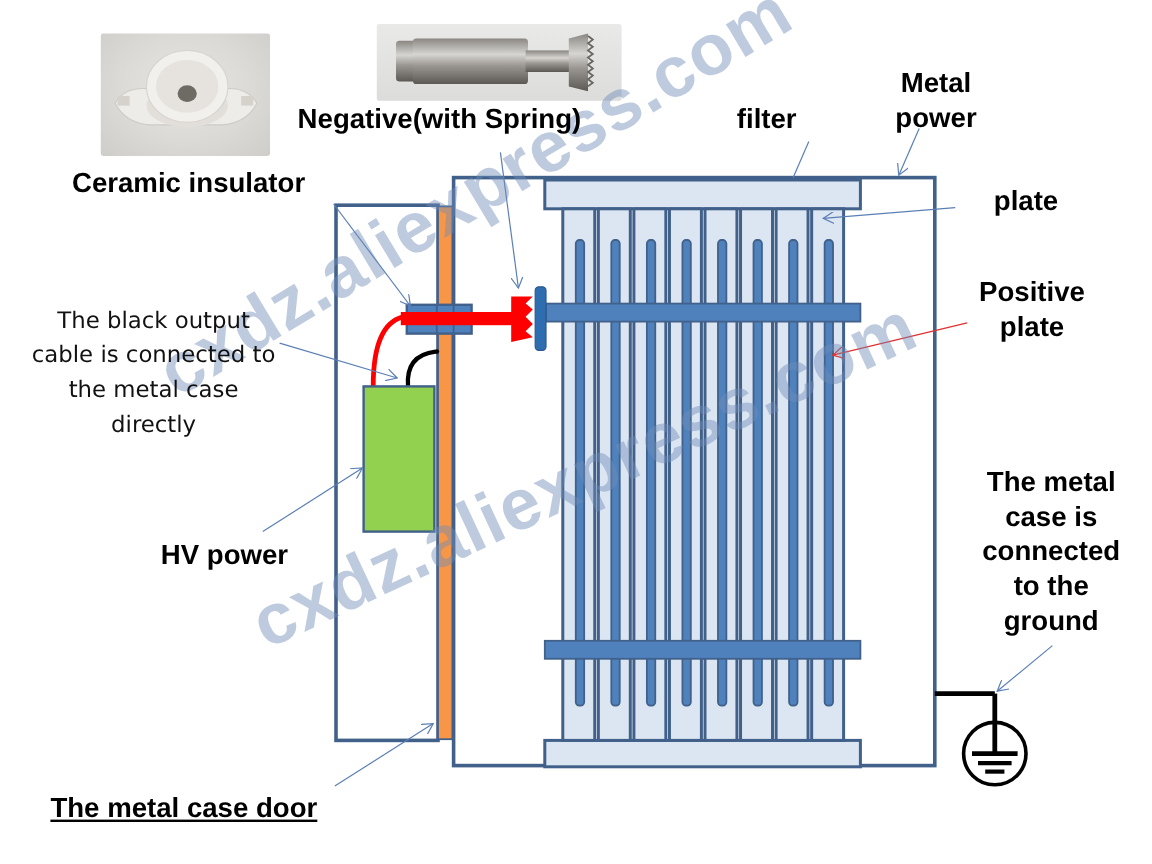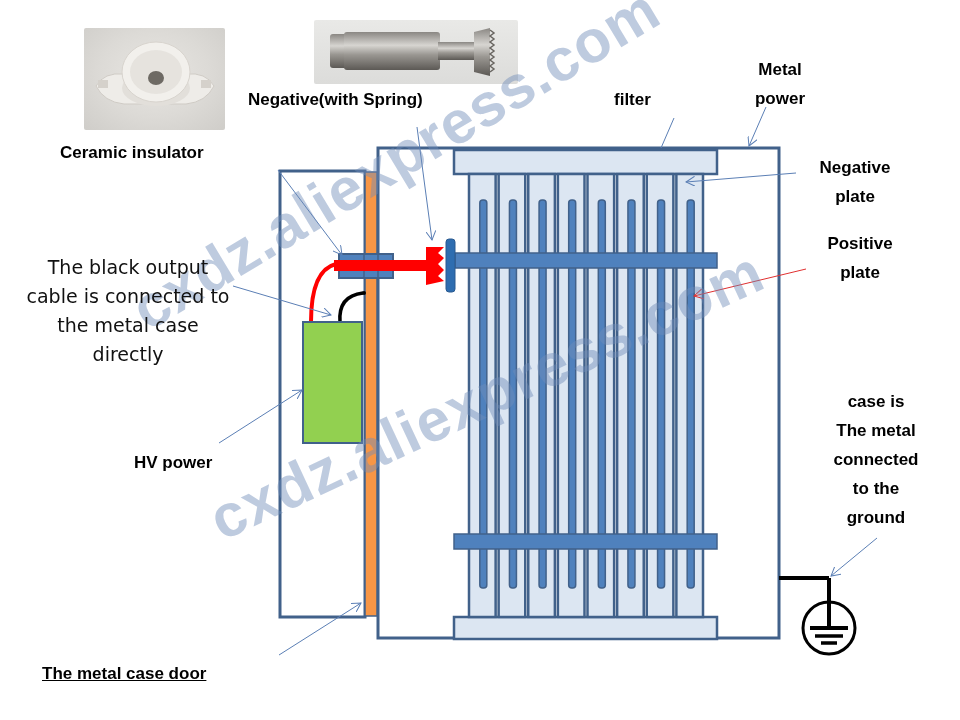--- a/index.html
+++ b/index.html
@@ -1,19 +1,19 @@
 <!DOCTYPE html>
 <html><head>
 <meta charset="utf-8">
 <style>
   html, body { margin: 0; padding: 0; background: #ffffff; }
   body { width: 960px; height: 720px; position: relative; overflow: hidden;
          font-family: "Liberation Sans", sans-serif; }
   #stage { position: absolute; left: 0; top: 0; width: 960px; height: 720px; }
-  .lbl { position: absolute; color: #000; font-weight: bold; font-size: 17px;
+  .lbl { position: absolute; color: #000; font-weight: bold; font-size: 23px;
          text-align: center; line-height: 29px; white-space: nowrap;
          font-family: "Liberation Sans", sans-serif; }
   .lbl-plain { position: absolute; color: #111; font-size: 19px; text-align: center;
          line-height: 29px; white-space: nowrap; font-family: "DejaVu Sans", sans-serif; }
   .photo { position: absolute; border-radius: 2px; overflow: hidden; }
   .photo-ceramic { left: 84px; top: 28px; width: 141px; height: 102px;
          background: radial-gradient(ellipse at 50% 45%, #e8e6e2 0%, #dcdad6 55%, #cfcdc9 100%); }
   .photo-connector { left: 314px; top: 20px; width: 204px; height: 64px;
          background: linear-gradient(#e9e9e7, #dcdcda); }
   .watermark { position: absolute; font-family: "Liberation Sans", sans-serif; font-weight: bold;
@@ -137,35 +137,34 @@
   <div class="watermark" style="left:228px; top:485px; transform: rotate(-25deg);">cxdz.aliexpress.com</div>
 
   <div class="lbl" style="left:60px; top:138px;">Ceramic insulator</div>
   <div class="lbl" style="left:248px; top:85px;">Negative(with Spring)</div>
   <div class="lbl" style="left:614px; top:85px;">filter</div>
   <div class="lbl" style="left:740px; top:55px; width:80px;">
     <div>Metal</div>
     <div>power</div>
   </div>
   <div class="lbl" style="left:790px; top:153px; width:130px;">
-    <div>Negative</div>
     <div>plate</div>
   </div>
   <div class="lbl" style="left:795px; top:229px; width:130px;">
     <div>Positive</div>
     <div>plate</div>
   </div>
   <div class="lbl-plain" style="left:18px; top:253px; width:220px;text-align:center;">
     <div>The black output</div>
     <div>cable is connected to</div>
     <div>the metal case</div>
     <div>directly</div>
   </div>
   <div class="lbl" style="left:110px; top:448px;margin-left:24px;">HV power</div>
   <div class="lbl" style="left:800px; top:387px; width:152px;">
+    <div>The metal</div>
     <div>case is</div>
-    <div>The metal</div>
     <div>connected</div>
     <div>to the</div>
     <div>ground</div>
   </div>
   <div class="lbl" style="left:42px; top:659px;text-decoration:underline;">The metal case door</div>
 </div>
 
 </body></html>

